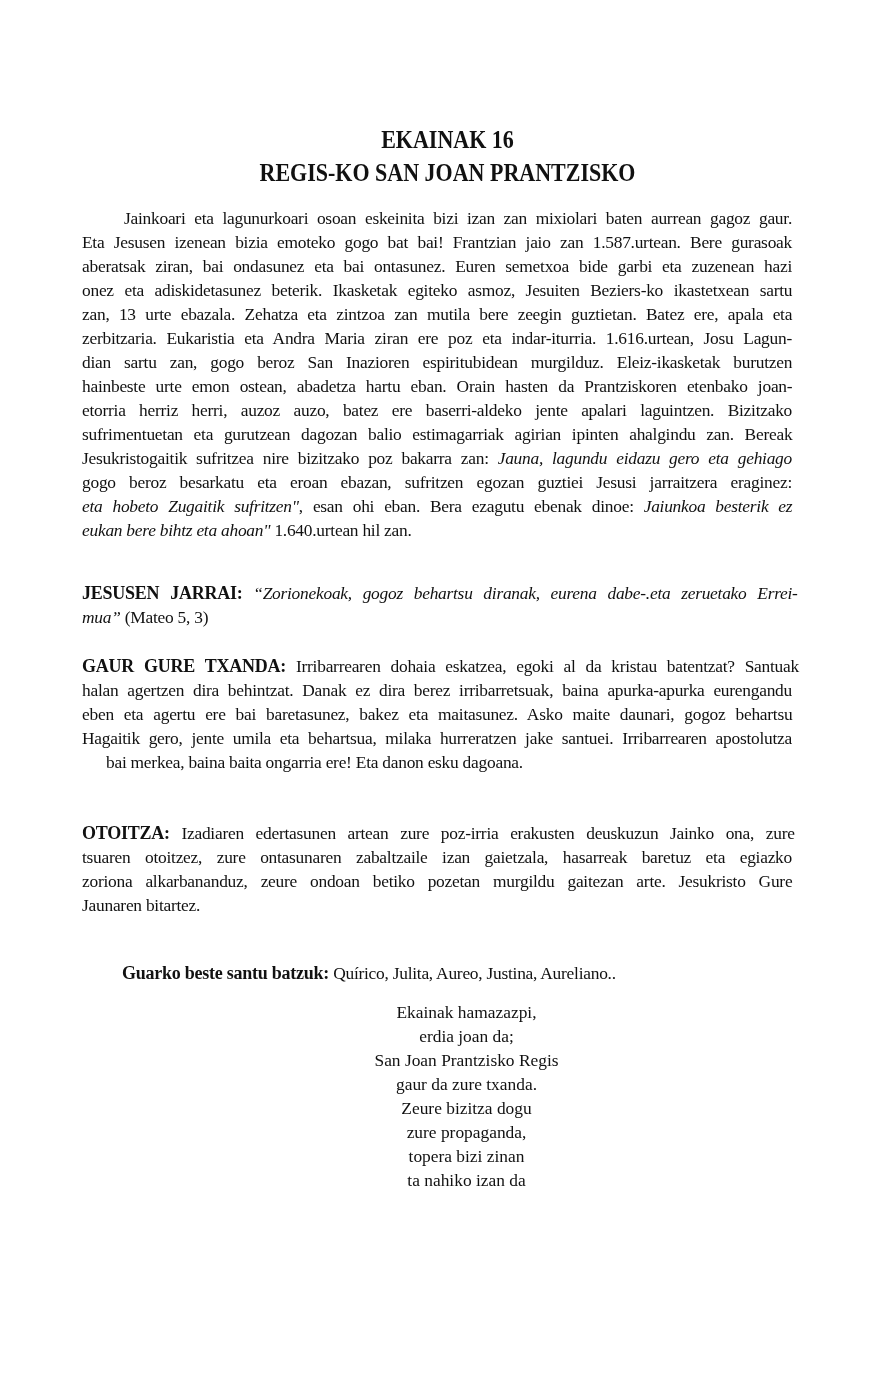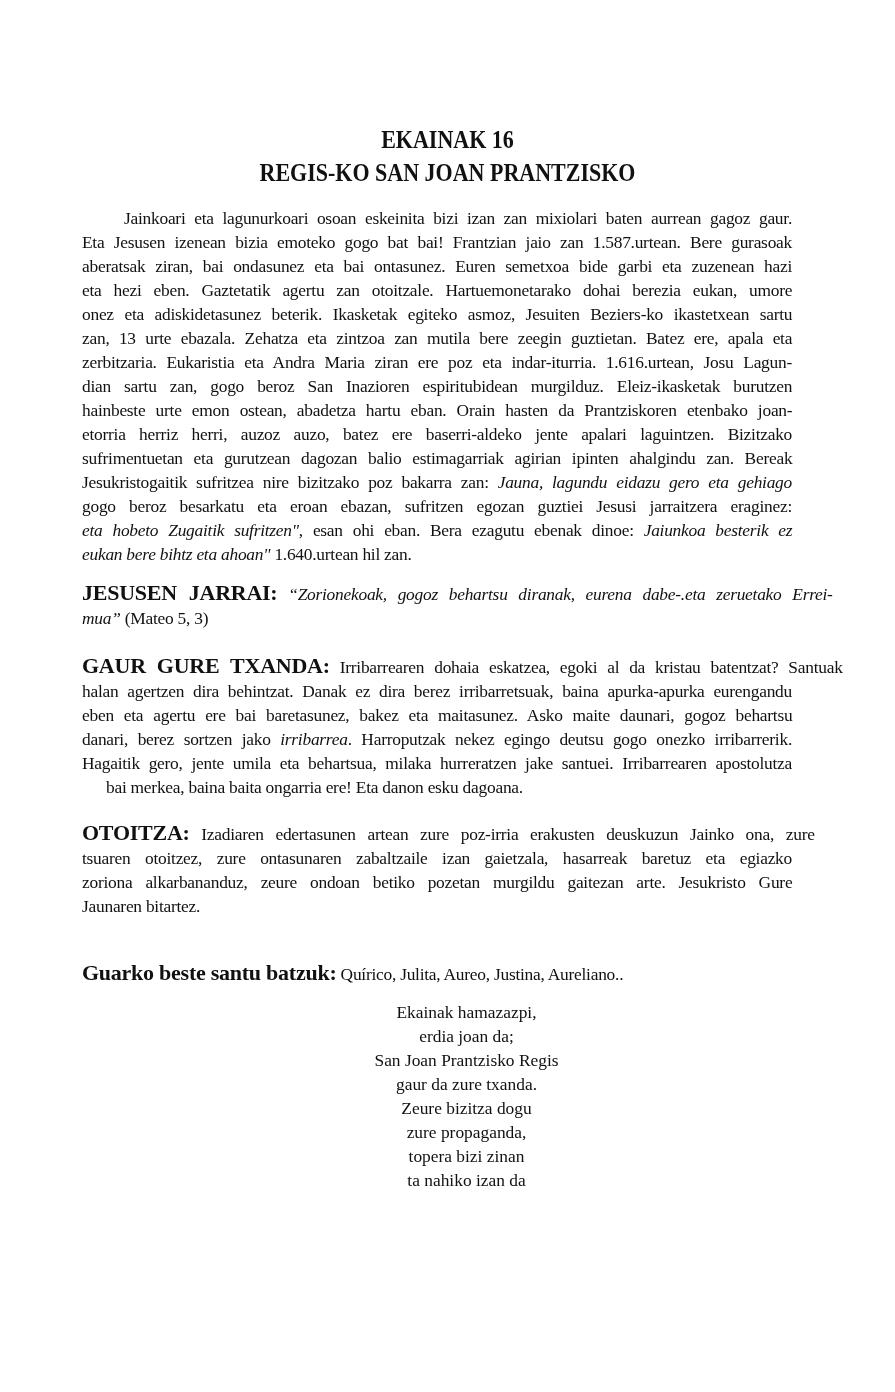--- a/index.html
+++ b/index.html
@@ -27,33 +27,32 @@
     #p1 { top: 206px; }
     #p2 { top: 581px; }
     #p3 { top: 654px; }
     #p4 { top: 821px; }
     #p5 { top: 961px; }
     .poem {
       position: absolute; left: 0; width: 895px; top: 1000px;
       text-align: center; font-size: 17.4px; line-height: 24px; padding-left: 19px;
     }
     .poem .pl { display: block; }
-    .head { font-size: 22px; }
+    .head { font-size: 18px; }
   </style>
 </head>
 <body>
 
 <div class="title" id="t1">EKAINAK 16</div>
 <div class="title" id="t2">REGIS-KO SAN JOAN PRANTZISKO</div>
 
 <div class="para" id="p1">
   <span class="line indent" style="display: block; word-spacing: 4.58333px;">Jainkoari eta lagunurkoari osoan eskeinita bizi izan zan mixiolari baten aurrean gagoz gaur.</span>
   <span class="line" style="display: block; word-spacing: 5.23077px;">Eta Jesusen izenean bizia emoteko gogo bat bai! Frantzian jaio zan 1.587.urtean. Bere gurasoak</span>
   <span class="line" style="display: block; word-spacing: 5.76923px;">aberatsak ziran, bai ondasunez eta bai ontasunez. Euren semetxoa bide garbi eta zuzenean hazi</span>
-  <span class="line" style="display: block; word-spacing: 7.90909px;">eta hezi eben. Gaztetatik agertu zan otoitzale. Hartuemonetarako dohai berezia eukan, umore</span>
   <span class="line" style="display: block; word-spacing: 6.5px;">onez eta adiskidetasunez beterik. Ikasketak egiteko asmoz, Jesuiten Beziers-ko ikastetxean sartu</span>
   <span class="line" style="display: block; word-spacing: 5.33333px;">zan, 13 urte ebazala. Zehatza eta zintzoa zan mutila bere zeegin guztietan. Batez ere, apala eta</span>
   <span class="line" style="display: block; word-spacing: 5.66667px;">zerbitzaria. Eukaristia eta Andra Maria ziran ere poz eta indar-iturria. 1.616.urtean, Josu Lagun-</span>
   <span class="line" style="display: block; word-spacing: 9px;">dian sartu zan, gogo beroz San Inazioren espiritubidean murgilduz. Eleiz-ikasketak burutzen</span>
   <span class="line" style="display: block; word-spacing: 6.08333px;">hainbeste urte emon ostean, abadetza hartu eban. Orain hasten da Prantziskoren etenbako joan-</span>
   <span class="line" style="display: block; word-spacing: 9.36364px;">etorria herriz herri, auzoz auzo, batez ere baserri-aldeko jente apalari laguintzen. Bizitzako</span>
   <span class="line" style="display: block; word-spacing: 6.7px;">sufrimentuetan eta gurutzean dagozan balio estimagarriak agirian ipinten ahalgindu zan. Bereak</span>
   <span class="line" style="display: block; word-spacing: 4.83333px;"><span>Jesukristogaitik sufritzea nire bizitzako poz bakarra zan: </span><i>Jauna, lagundu eidazu gero eta gehiago</i></span>
   <span class="line" style="display: block; word-spacing: 9.09091px;">gogo beroz besarkatu eta eroan ebazan, sufritzen egozan guztiei Jesusi jarraitzera eraginez:</span>
   <span class="line" style="display: block; word-spacing: 5.84615px;"><i>eta hobeto Zugaitik sufritzen"</i><span>, esan ohi eban. Bera ezagutu ebenak dinoe: </span><i>Jaiunkoa besterik ez</i></span>
@@ -62,34 +61,33 @@
 
 <div class="para" id="p2">
   <span class="line" style="display: block; word-spacing: 6.66667px;"><b class="head">JESUSEN JARRAI:</b><i> “Zorionekoak, gogoz behartsu diranak, eurena dabe-.eta zeruetako Errei-</i></span>
   <span class="line last" style="display: block;"><i>mua”</i><span> (Mateo 5, 3)</span></span>
 </div>
 
 <div class="para" id="p3">
   <span class="line" style="display: block; word-spacing: 5.81818px;"><b class="head">GAUR GURE TXANDA:</b><span> Irribarrearen dohaia eskatzea, egoki al da kristau batentzat? Santuak</span></span>
   <span class="line" style="display: block; word-spacing: 4.72727px;">halan agertzen dira behintzat. Danak ez dira berez irribarretsuak, baina apurka-apurka eurengandu</span>
   <span class="line" style="display: block; word-spacing: 5.84615px;">eben eta agertu ere bai baretasunez, bakez eta maitasunez. Asko maite daunari, gogoz behartsu</span>
-  <span class="line" style="display: block; word-spacing: 5.45455px;"><span>danari, berez sortzen jako </span><i>irribarrea</i><span>. Harroputzak nekez egingo deutsu gogo onezko irribarrerik.</span></span>
   <span class="line" style="display: block; word-spacing: 4.63636px;">Hagaitik gero, jente umila eta behartsua, milaka hurreratzen jake santuei. Irribarrearen apostolutza</span>
   <span class="line last" style="display: block; margin-left: 24px;">bai merkea, baina baita ongarria ere! Eta danon esku dagoana.</span>
 </div>
 
 <div class="para" id="p4">
   <span class="line" style="display: block; word-spacing: 7.6px;"><b class="head">OTOITZA:</b><span> Izadiaren edertasunen artean zure poz-irria erakusten deuskuzun Jainko ona, zure</span></span>
   <span class="line" style="display: block; word-spacing: 10.4px;">tsuaren otoitzez, zure ontasunaren zabaltzaile izan gaietzala, hasarreak baretuz eta egiazko</span>
   <span class="line" style="display: block; word-spacing: 8.9px;">zoriona alkarbananduz, zeure ondoan betiko pozetan murgildu gaitezan arte. Jesukristo Gure</span>
   <span class="line last" style="display: block;">Jaunaren bitartez.</span>
 </div>
 
 <div class="para" id="p5">
-  <span class="line last" style="display: block;"><b class="head">Guarko beste santu batzuk:</b><span> Quírico, Julita, Aureo, Justina, Aureliano..</span></span>
+  <span class="line last" style="display: block; margin-left: 40px;"><b class="head">Guarko beste santu batzuk:</b><span> Quírico, Julita, Aureo, Justina, Aureliano..</span></span>
 </div>
 
 <div class="poem">
   <span class="pl">Ekainak hamazazpi,</span>
   <span class="pl">erdia joan da;</span>
   <span class="pl">San Joan Prantzisko Regis</span>
   <span class="pl">gaur da zure txanda.</span>
   <span class="pl">Zeure bizitza dogu</span>
   <span class="pl">zure propaganda,</span>
   <span class="pl">topera bizi zinan</span>

